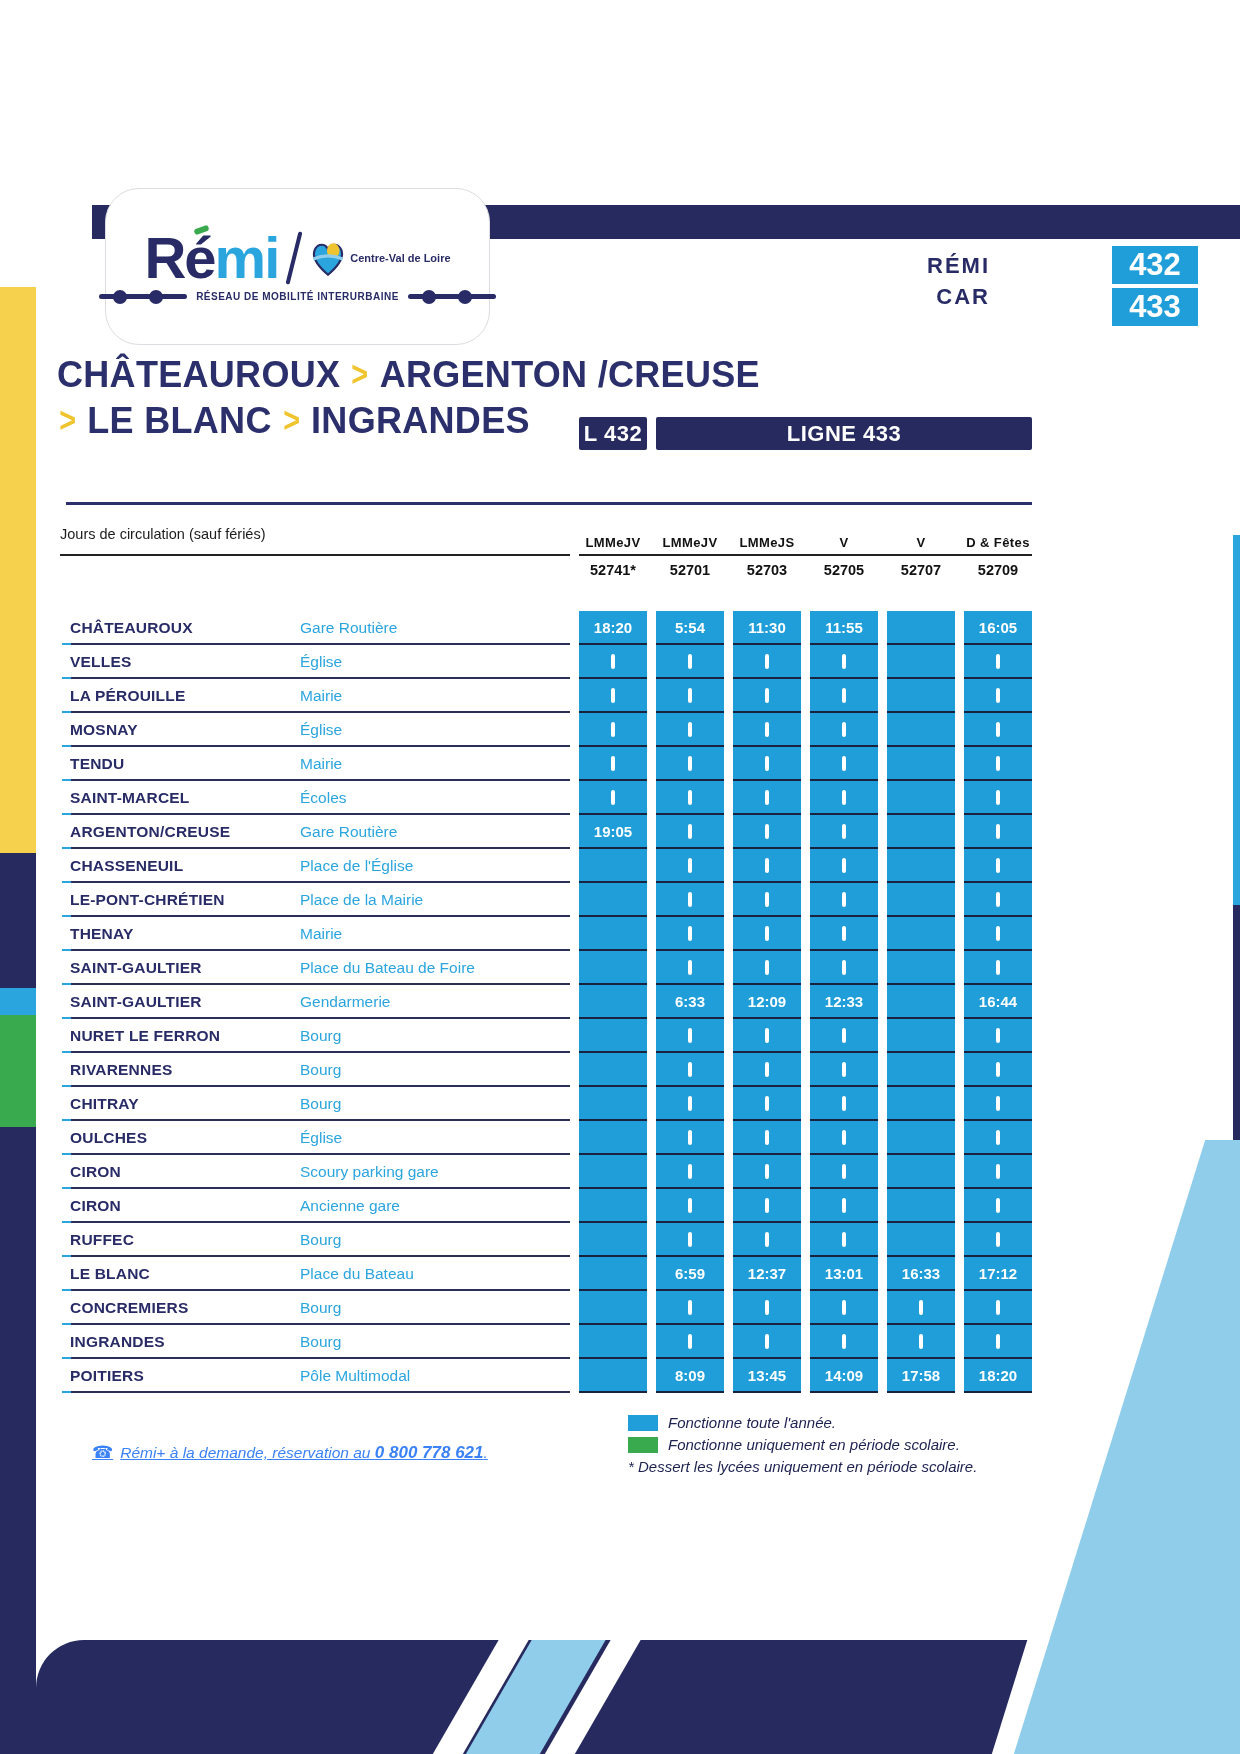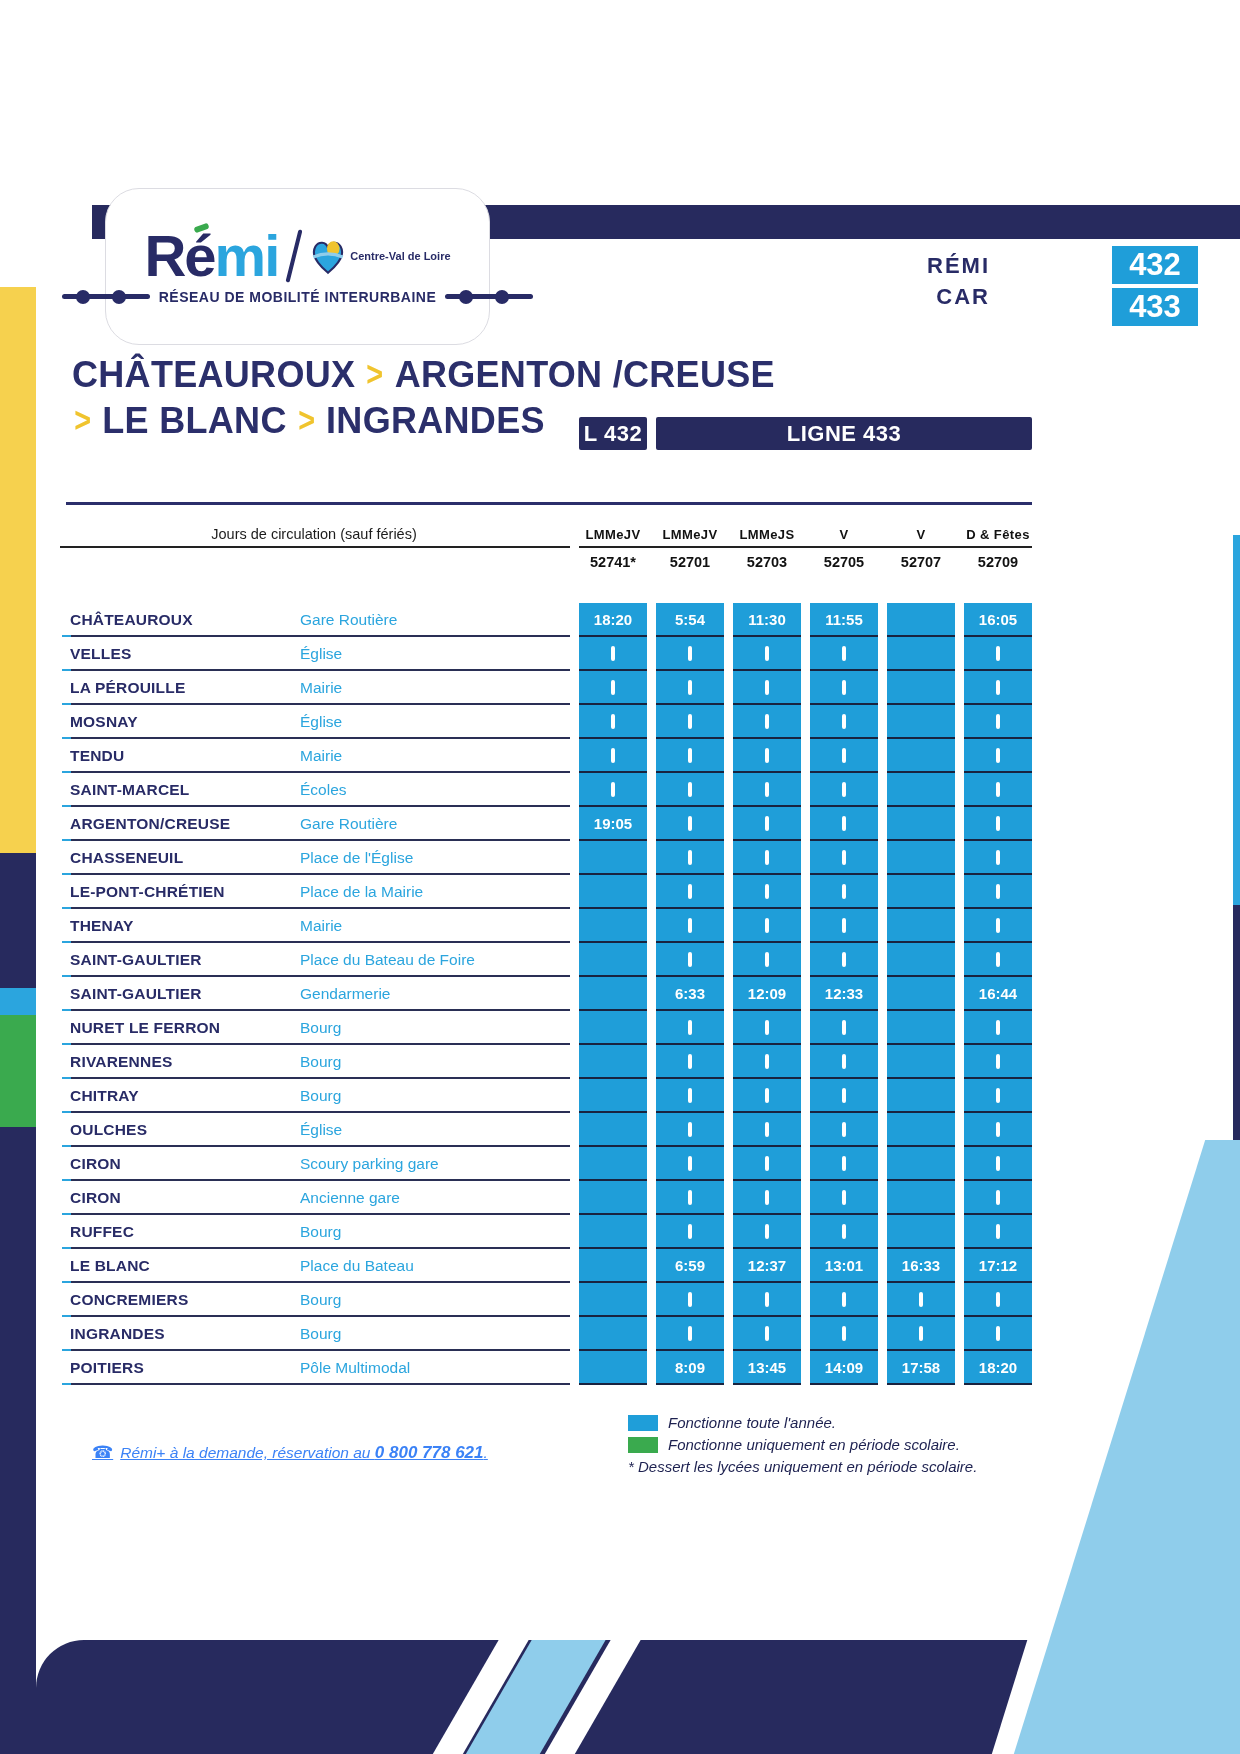--- a/index.html
+++ b/index.html
@@ -38,48 +38,48 @@
   .wm-a::after{content:'';position:absolute;right:6px;top:2px;width:15px;height:6px;background:#3AAA4E;
                border-radius:3px;transform:rotate(-20deg);}
   .wm-b{color:#2BA5DE;}
   .wm-slash{width:4px;height:54px;background:#282B66;transform:rotate(14deg);border-radius:2px;margin:0 10px 0 14px;}
   .heart-col{display:flex;flex-direction:row;align-items:center;line-height:12px;}
   .region{font-size:11px;color:#282B66;font-weight:bold;white-space:nowrap;}
   .tagline-row{display:flex;align-items:center;gap:9px;justify-content:center;width:100%;}
   .dotline{width:88px;height:5px;background:#282B66;border-radius:3px;position:relative;flex:0 0 auto;}
   .dotline::before,.dotline::after{content:'';position:absolute;top:-4.5px;width:14px;height:14px;border-radius:50%;background:#282B66;}
   .dotline::before{left:14px;}.dotline::after{left:50px;}
-  .tagline{font-size:14px;font-weight:bold;color:#282B66;letter-spacing:.5px;white-space:nowrap;}
+  .tagline{font-size:10px;font-weight:bold;color:#282B66;letter-spacing:.5px;white-space:nowrap;}
 
   
   .corner{position:absolute;left:800px;top:250px;width:190px;text-align:right;color:#282B66;
           font-weight:bold;font-size:22px;letter-spacing:2px;line-height:31px;z-index:2;}
   .corner-line{display:block;}
   .lineblock{position:absolute;left:1112px;width:86px;height:38px;background:#1F9ED9;color:#fff;
              font-weight:bold;font-size:31px;display:flex;align-items:center;justify-content:center;z-index:2;}
   #lb1{top:246px;}#lb2{top:288px;}
 
   
-  .title{position:absolute;left:72px;top:352px;color:#2B2F6B;font-weight:bold;font-size:36px;
+  .title{position:absolute;left:57px;top:352px;color:#2B2F6B;font-weight:bold;font-size:36px;
          line-height:46px;letter-spacing:.3px;white-space:nowrap;z-index:2;}
   .chev{color:#F0C42E;display:inline-block;transform:scale(.8,.95);margin:0 9px;font-weight:bold;}
   .chev-first{margin-left:0;}
 
   
   .bar{position:absolute;top:417px;height:33px;background:#272A5E;color:#fff;font-weight:bold;
        font-size:22px;display:flex;align-items:center;justify-content:center;letter-spacing:.5px;
        border-radius:2px;z-index:2;}
   #bar-left{left:579px;width:68px;}
   #bar-right{left:656px;width:376px;}
   .rule{position:absolute;left:66px;top:502px;width:966px;height:3px;background:#2B2F6B;z-index:2;}
 
   
   .table{position:absolute;left:60px;top:526px;width:972px;z-index:2;}
   .hrow{display:flex;align-items:flex-end;}
-  .jours{width:510px;box-sizing:border-box;text-align:center;padding-right:2px;padding-bottom:4px;
+  .jours{width:510px;box-sizing:border-box;text-align:left;padding-right:2px;padding-bottom:12px;
          font-size:14.5px;color:#1c1c1c;border-bottom:2px solid #222;}
   .days-wrap{margin-left:9px;display:flex;gap:9px;border-bottom:2px solid #222;padding-bottom:4px;}
   .daycell{width:68px;text-align:center;font-weight:bold;font-size:13px;color:#111;letter-spacing:.4px;white-space:nowrap;}
   .triprow{display:flex;margin-top:6px;}
   .trip-spacer{width:510px;}
   .trips-wrap{margin-left:9px;display:flex;gap:9px;}
   .tripcell{width:68px;text-align:center;font-weight:bold;font-size:14.5px;color:#111;}
   .tbody{margin-top:33px;}
   .trow{display:flex;height:34px;}
   .stopblock{width:510px;position:relative;display:flex;align-items:center;box-sizing:border-box;}

